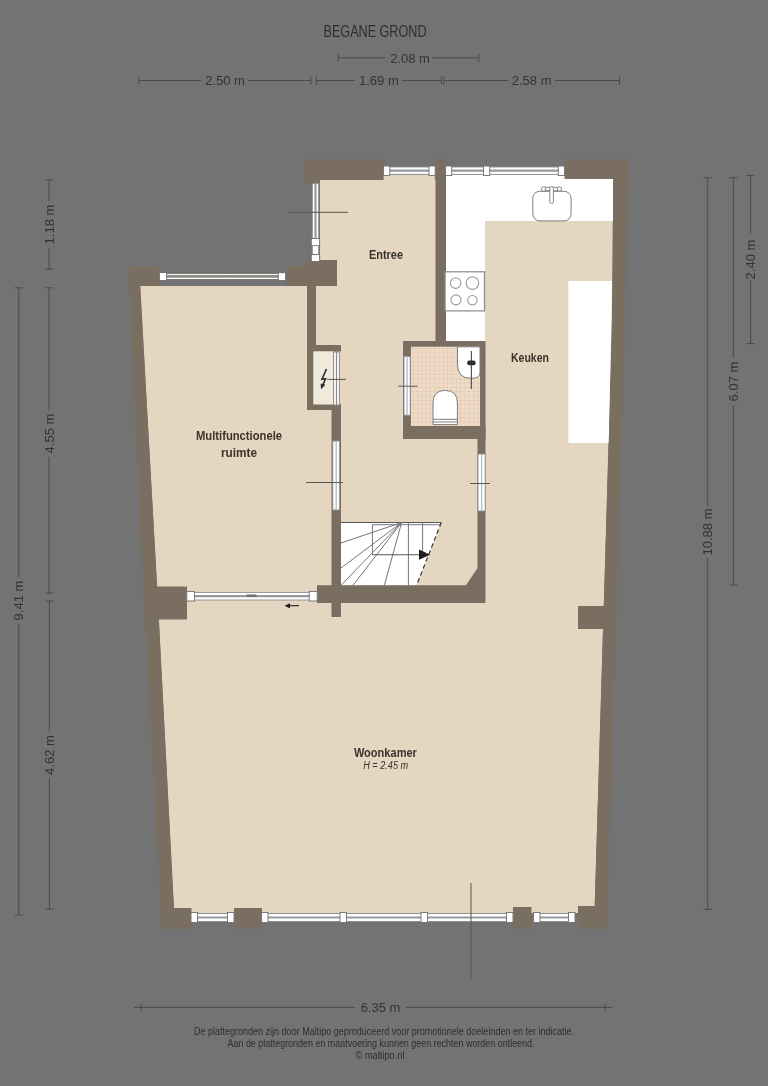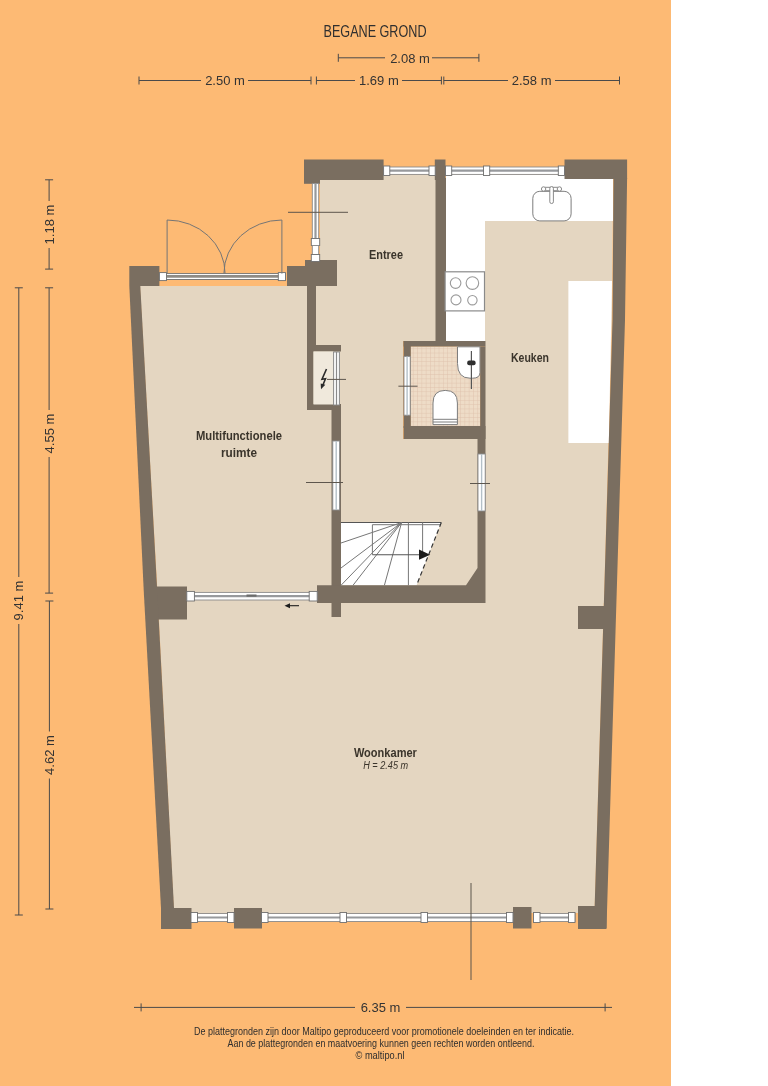--- a/index.html
+++ b/index.html
@@ -1,16 +1,16 @@
 <!DOCTYPE html>
 <html><head>
 <meta charset="utf-8">
 <style>
   html,body{margin:0;padding:0;background:#ffffff;}
-  #page{position:relative;width:671px;height:1086px;background:#fdba74;overflow:hidden;
+  #page{position:relative;width:768px;height:1086px;background:#737373;overflow:hidden;
         font-family:"Liberation Sans", sans-serif;}
   svg{position:absolute;left:0;top:0;}
   text{font-family:"Liberation Sans", sans-serif;}
 </style>
 </head>
 <body>
 <div id="page">
 <svg width="768" height="1086" viewBox="0 0 768 1086">
 <defs>
 <pattern id="tiles" width="4.3" height="4.3" patternUnits="userSpaceOnUse">

